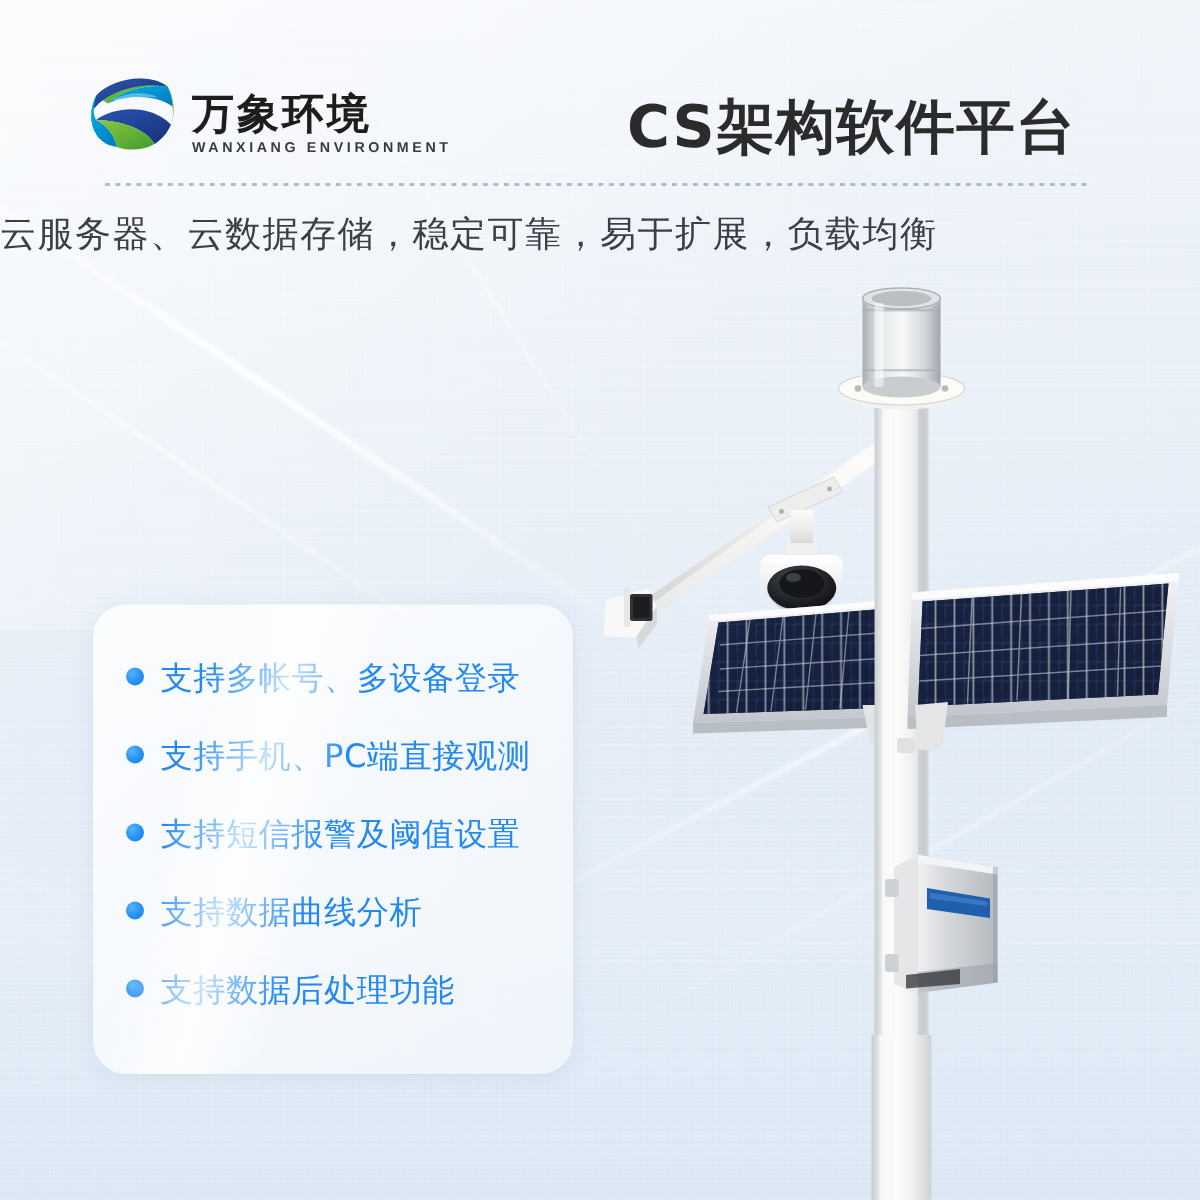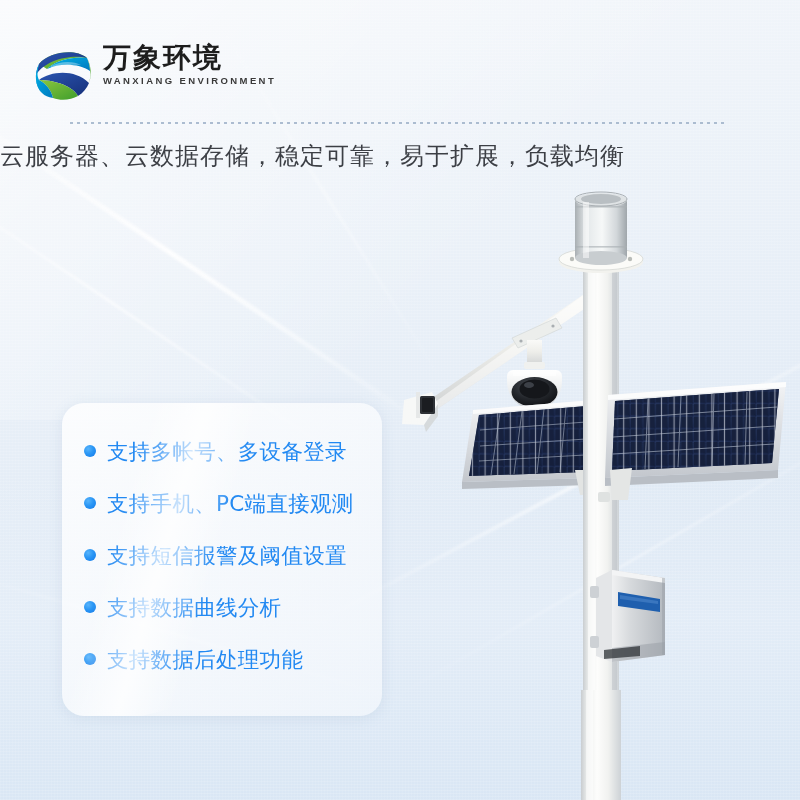--- a/index.html
+++ b/index.html
@@ -30,21 +30,21 @@
   }
   .bg-grain{
     position:absolute;inset:0;opacity:.5;
     background-image:
       repeating-linear-gradient(0deg,rgba(255,255,255,.25) 0 1px,rgba(0,0,0,0) 1px 3px),
       repeating-linear-gradient(90deg,rgba(255,255,255,.18) 0 1px,rgba(0,0,0,0) 1px 3px);
   }
 
   
   .header{position:absolute;left:0;top:0;width:800px;height:118px;}
-  .logo-wrap{position:absolute;left:31px;top:42px;display:flex;align-items:flex-start;gap:10px;}
+  .logo-wrap{position:absolute;left:56px;top:42px;display:flex;align-items:flex-end;gap:10px;}
   .logo-mark{width:62px;height:62px;position:relative;flex:0 0 auto;}
   .logo-text{display:flex;flex-direction:column;justify-content:center;}
   .logo-cn{
     font-size:28px;font-weight:bold;color:#1d1d1d;letter-spacing:2px;
     font-family:"DejaVu Sans","Liberation Sans",sans-serif;line-height:1.12;
   }
   .logo-en{
     font-size:9.5px;color:#3a3a3a;letter-spacing:2.4px;font-weight:bold;
     margin-top:2px;
   }
@@ -318,20 +318,21 @@
           <path d="M11 51 C4 44, 3 32, 8 22 C6 31, 6 34, 8 38 C14 41, 20 47, 22 56 C17 55, 14 54, 11 51 Z" fill="url(#lgCyan)"></path>
           <path d="M20 24 C30 19, 42 19, 50 23 C40 22, 28 23, 20 28 Z" fill="#ffffff" opacity="0.35"></path>
         </svg>
       </div>
       <div class="logo-text">
         <div class="logo-cn">万象环境</div>
         <div class="logo-en">WANXIANG ENVIRONMENT</div>
       </div>
     </div>
 
+    <div class="title">CS架构软件平台</div>
   </div>
 
   <div class="divider"></div>
   <div class="subtitle">云服务器、云数据存储，稳定可靠，易于扩展，负载均衡</div>
 
   <div class="feature-card">
     <div class="feature-list">
 
       <div class="feature-item">
         <span class="feature-bullet"></span>

